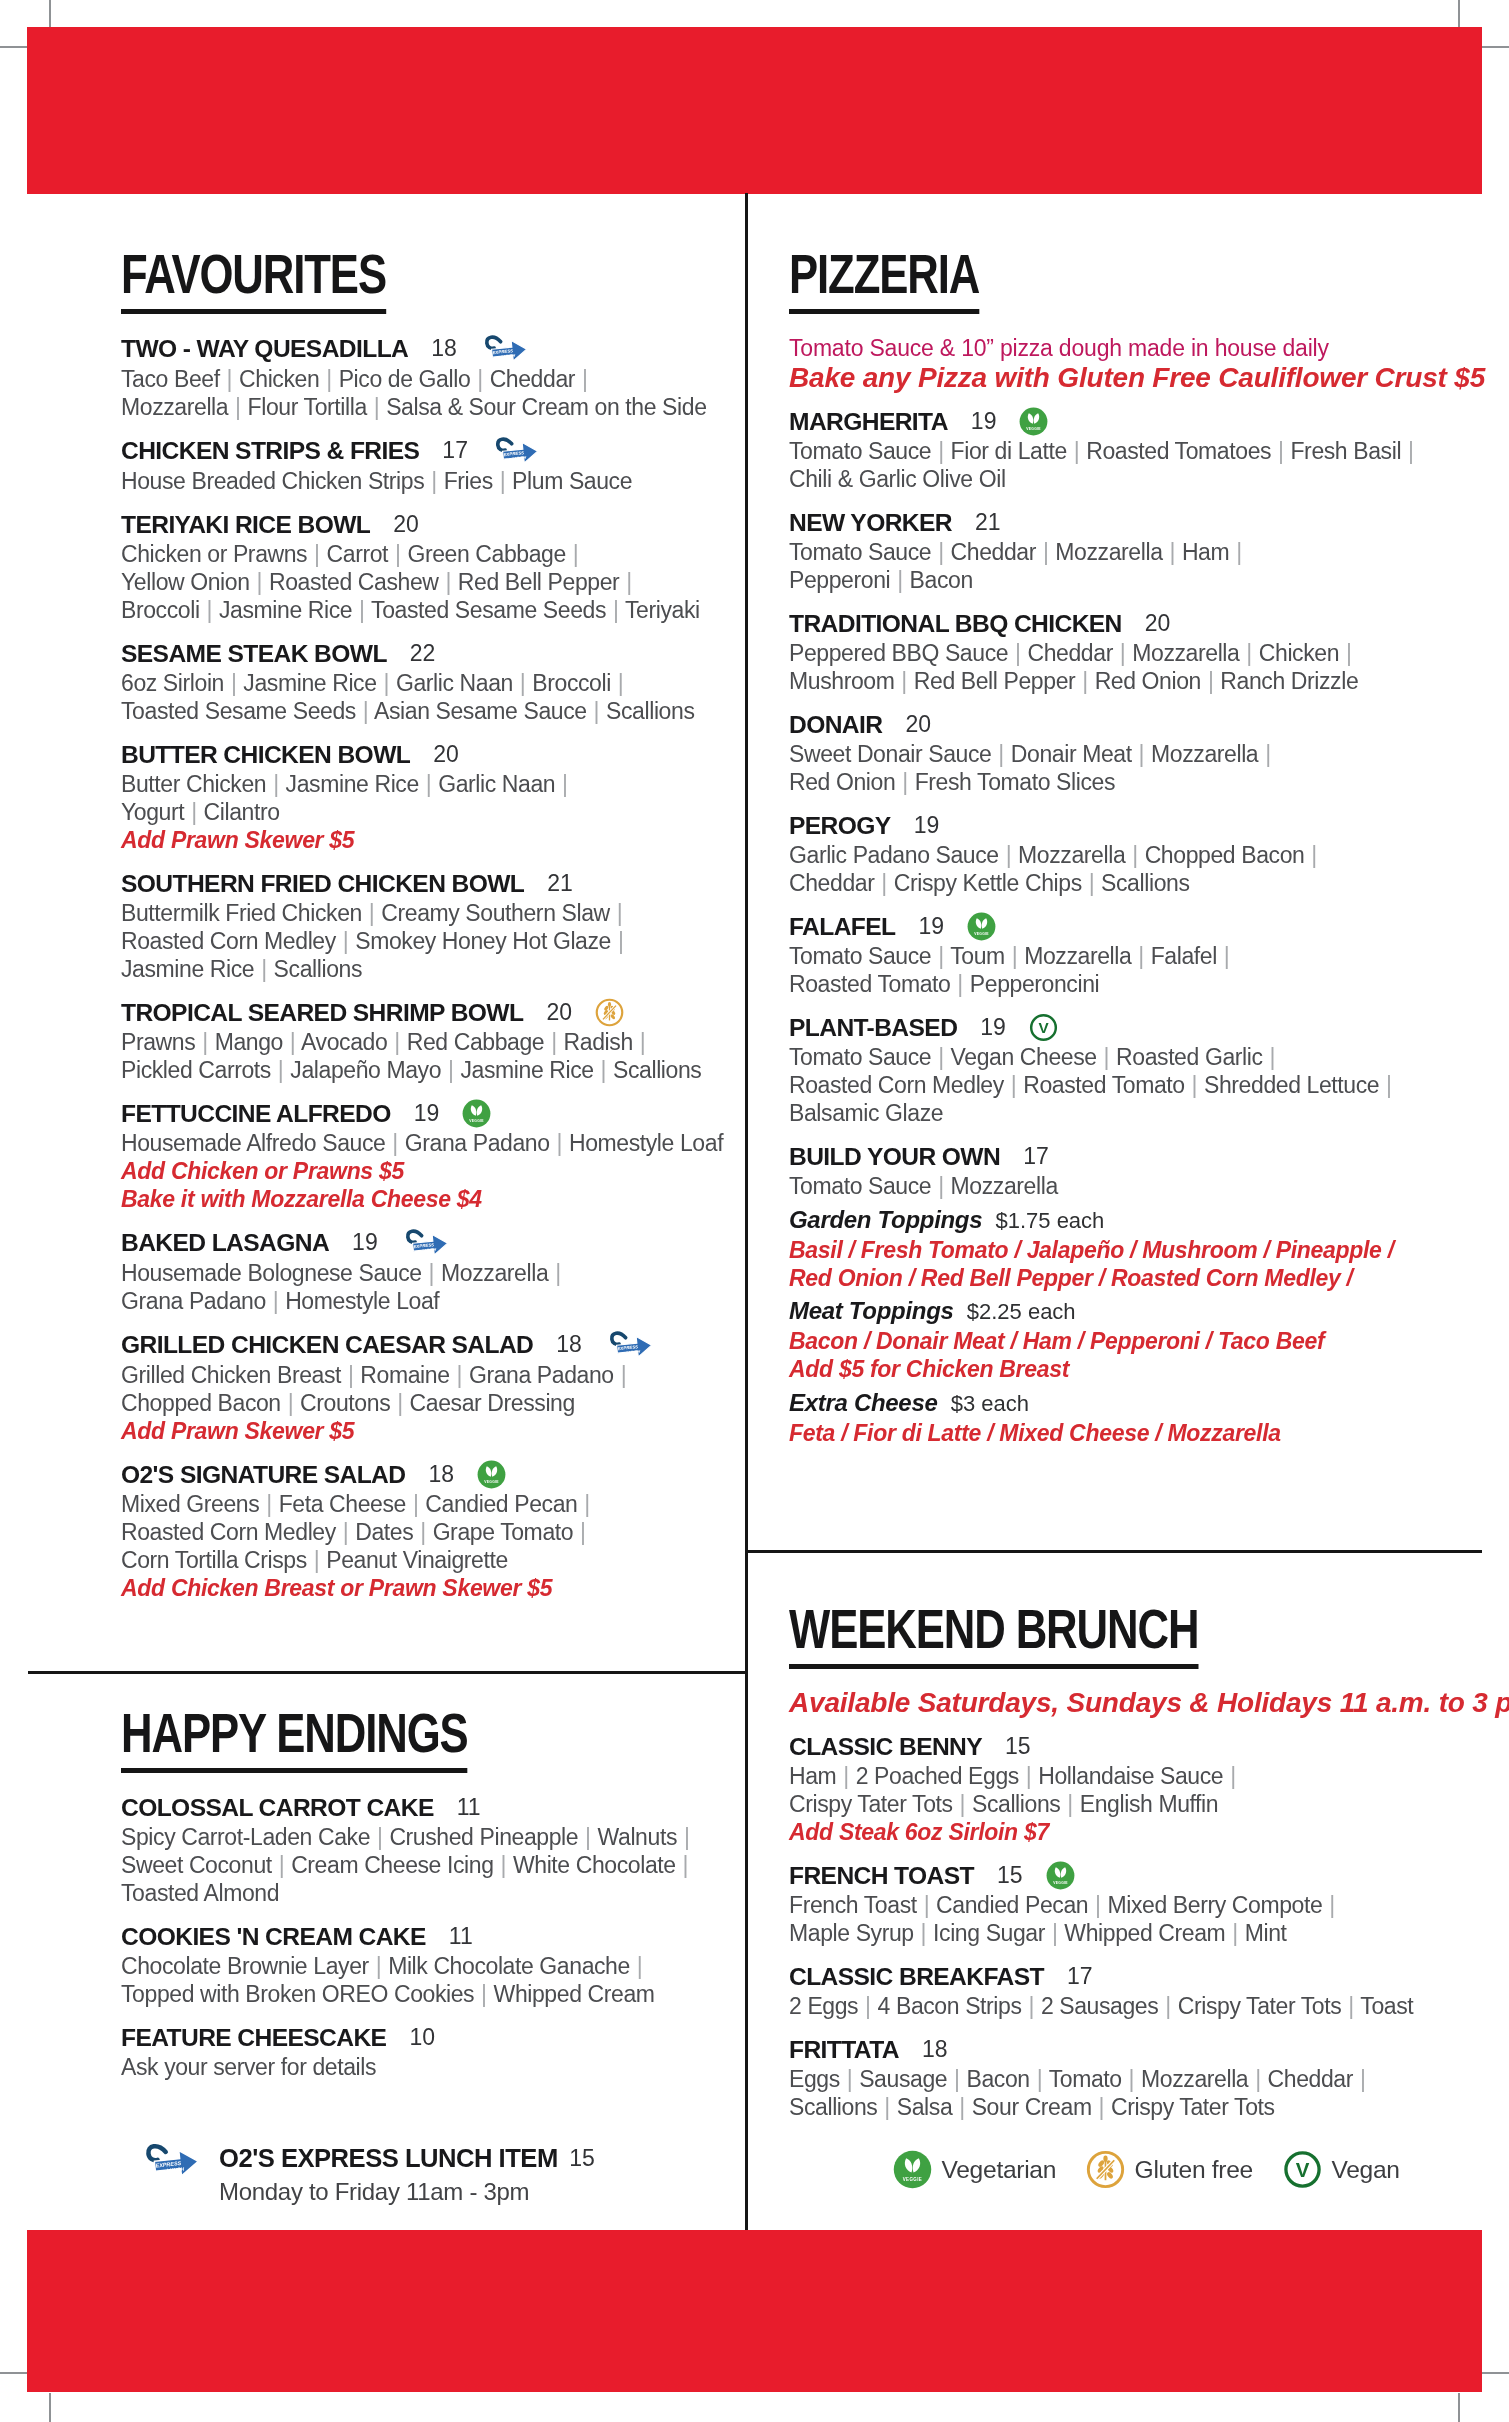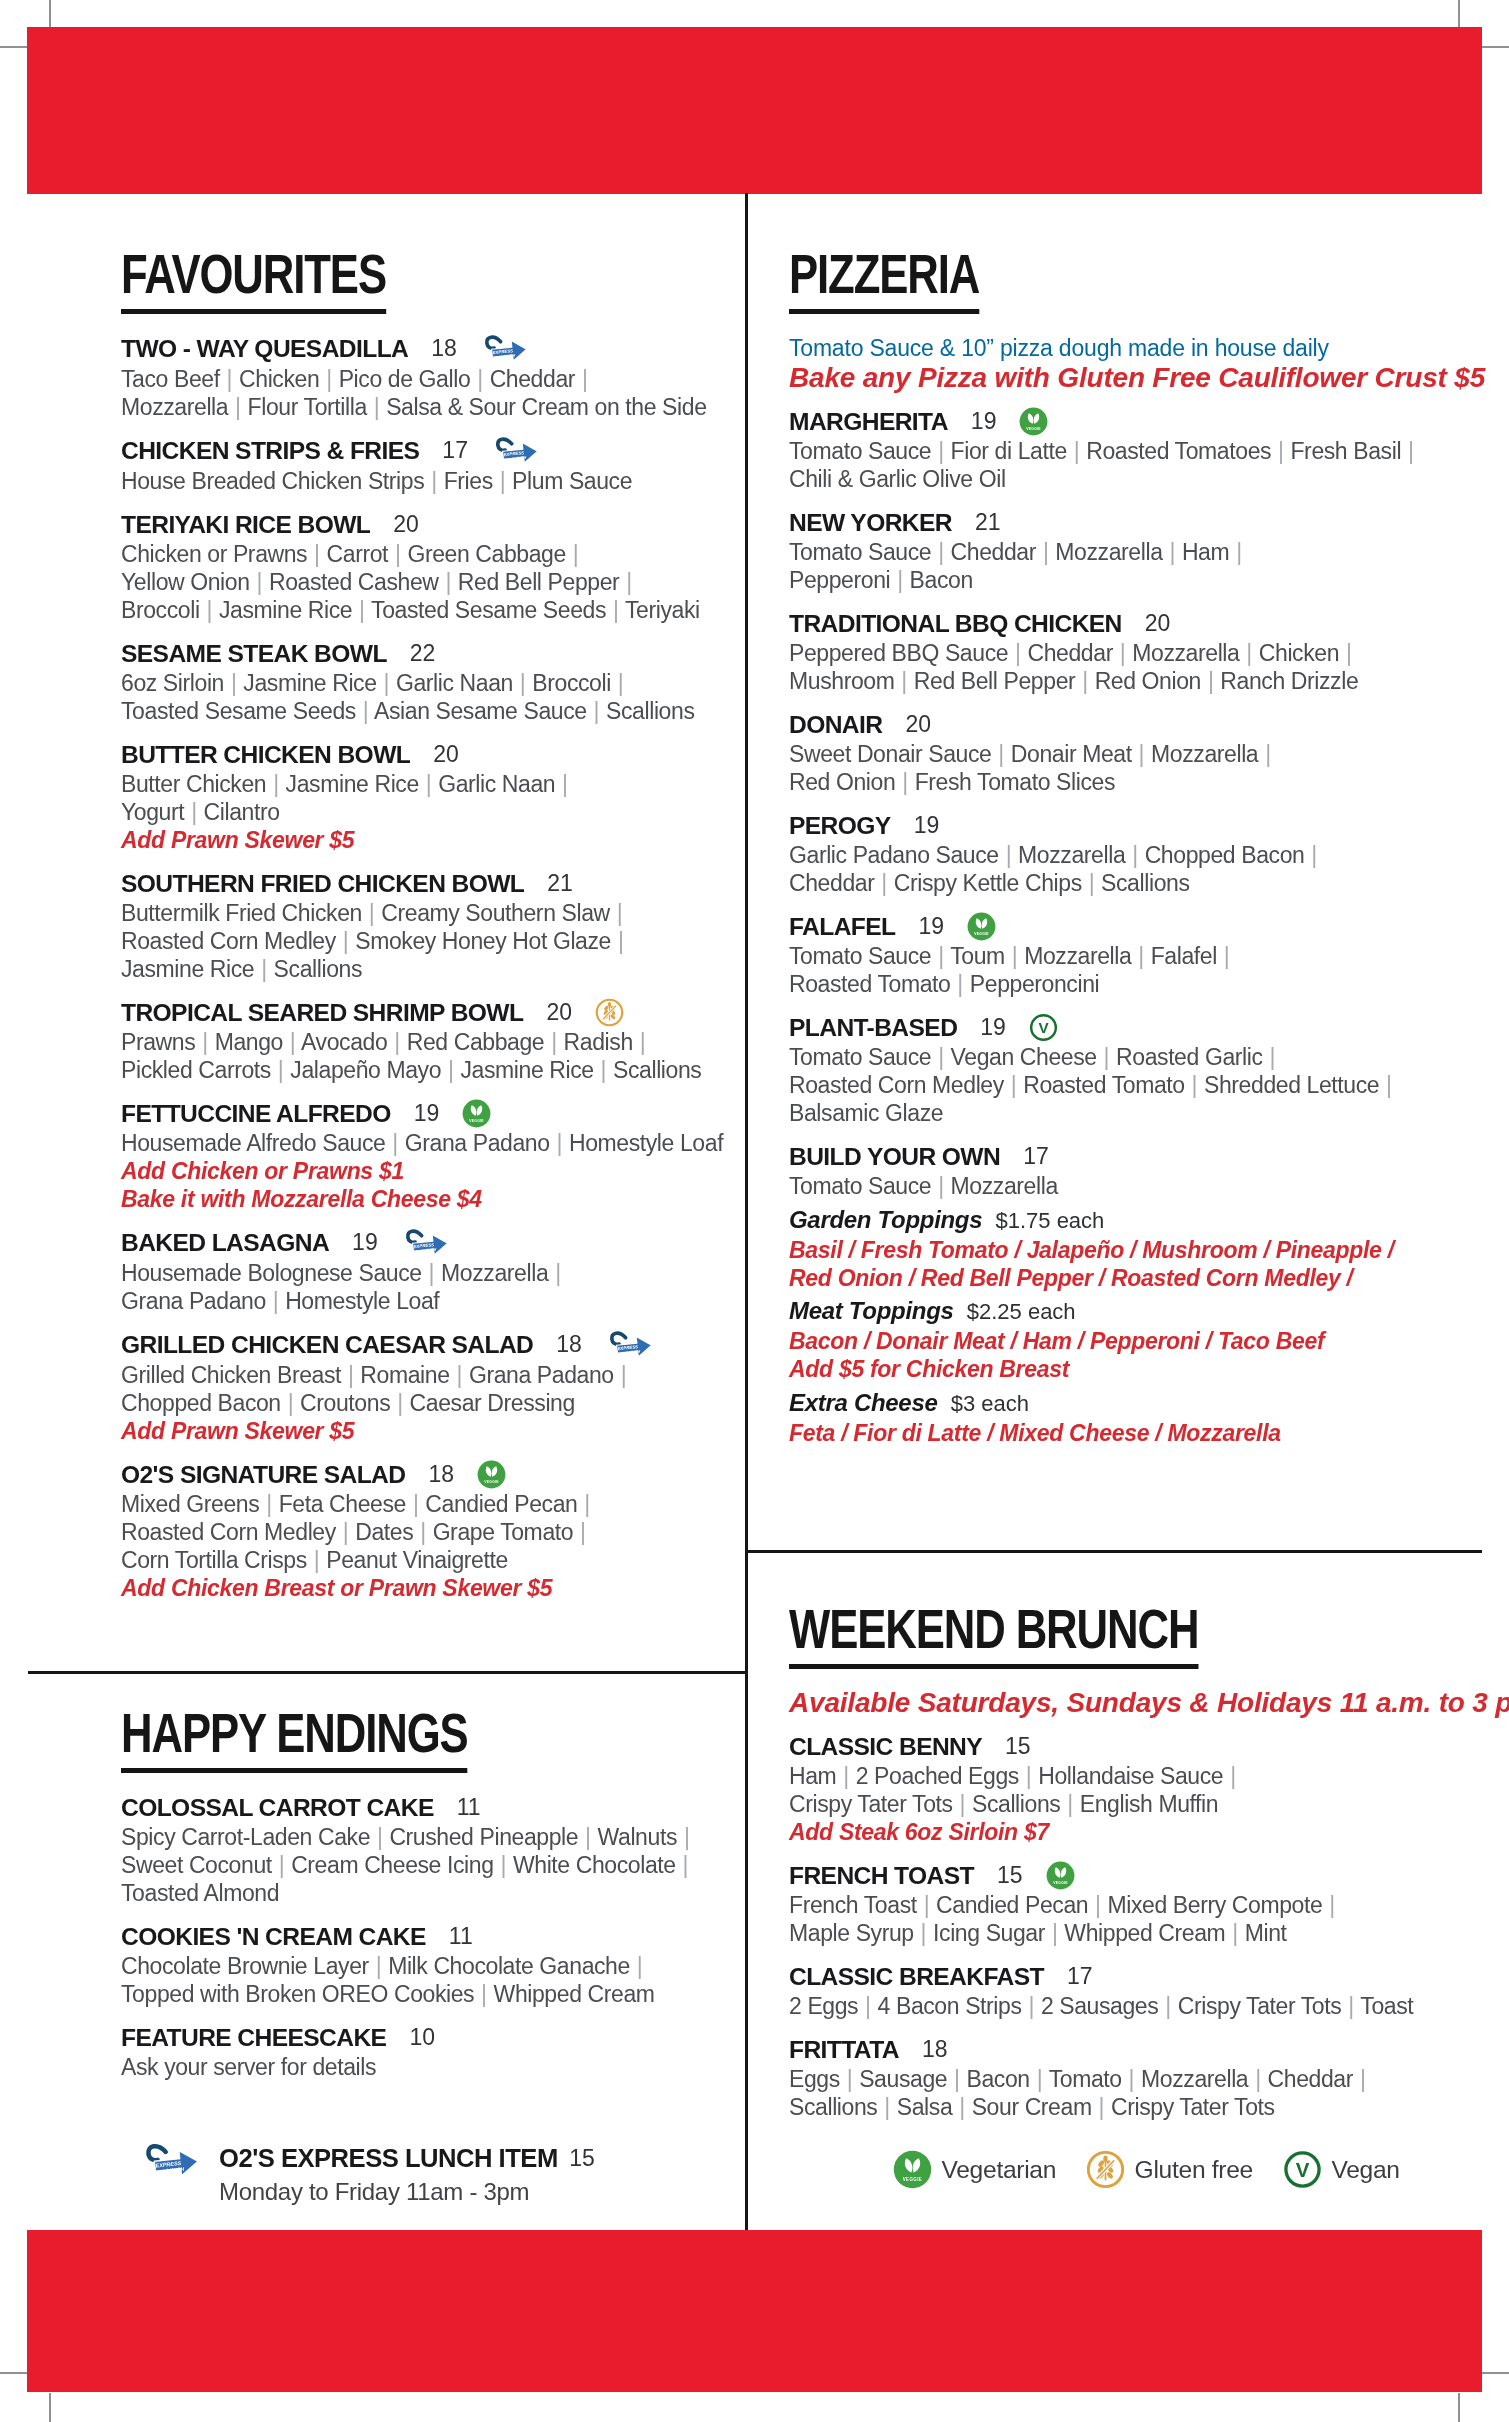--- a/index.html
+++ b/index.html
@@ -25,21 +25,21 @@
   #sec-pizzeria{left:789px;top:246px;width:683px;}
   #sec-brunch{left:789px;top:1601px;width:683px;}
   .sec-head{margin:0 0 19px 0;}
   .sec-title{
     display:inline-block;font-size:56px;font-weight:700;line-height:1;
     color:#161617;letter-spacing:-1.4px;white-space:nowrap;
     padding-bottom:6.6px;border-bottom:5.7px solid #151515;
     transform:scaleX(.78);transform-origin:0 100%;
   }
   .sec-intro{margin-bottom:13.2px;}
-  .intro-gray{font-size:23px;line-height:30px;color:#0369a1;letter-spacing:-0.2px;white-space:nowrap;}
+  .intro-gray{font-size:23px;line-height:30px;color:#be185d;letter-spacing:-0.2px;white-space:nowrap;}
   .intro-red{font-size:28px;line-height:30px;color:#d62a31;font-style:italic;font-weight:700;letter-spacing:-0.2px;white-space:nowrap;}
   .item{margin-bottom:14px;}
   .item-head{display:flex;align-items:center;gap:23px;line-height:31px;white-space:nowrap;}
   .item-name{font-size:24.6px;font-weight:700;color:#19191b;letter-spacing:-0.6px;}
   .item-price{font-size:23px;font-weight:400;color:#323336;}
   .desc{font-size:23px;line-height:28px;color:#4c4d50;letter-spacing:-0.4px;white-space:nowrap;}
   .pipe{color:#a8aaad;padding:0 0.9px;}
   .note{font-size:23px;line-height:28px;color:#d62a31;font-style:italic;font-weight:700;letter-spacing:-0.3px;white-space:nowrap;}
   .group-head{display:flex;align-items:baseline;gap:13.2px;line-height:31px;margin-top:3.8px;white-space:nowrap;}
   .group-label{font-size:24px;font-weight:700;font-style:italic;color:#19191b;letter-spacing:-0.3px;}
@@ -184,21 +184,21 @@
           <span class="bw circ">
             <svg viewBox="0 0 40 40">
               <circle cx="20" cy="20" r="19.2" fill="#3fa142"></circle>
               <path d="M19 23 C12.5 21 10.5 13.5 13.5 8.5 C19 10.5 21 17 19 23 Z" fill="#ffffff"></path>
               <path d="M21 23 C27.5 21 29.5 13.5 26.5 8.5 C21 10.5 19 17 21 23 Z" fill="#ffffff"></path>
               <text x="20" y="31.5" font-size="4.6" font-weight="700" fill="#ffffff" text-anchor="middle" letter-spacing=".4" font-family="Liberation Sans, sans-serif">VEGGIE</text>
             </svg>
           </span>
         </div>
         <div class="desc">Housemade Alfredo Sauce <span class="pipe">|</span> Grana Padano <span class="pipe">|</span> Homestyle Loaf</div>
-        <div class="note">Add Chicken or Prawns $1</div>
+        <div class="note">Add Chicken or Prawns $5</div>
         <div class="note">Bake it with Mozzarella Cheese $4</div>
       </div>
       <div class="item">
         <div class="item-head">
           <span class="item-name">BAKED LASAGNA</span>
           <span class="item-price">19</span>
           <span class="bw arrow">
             <svg viewBox="0 0 64 44">
               <path d="M24 12 C15 2 4 5 5 14 C5.6 19.5 10.5 22 15 20.8" fill="none" stroke="#17486e" stroke-width="5" stroke-linecap="round"></path>
               <g transform="rotate(-6 34 26)">

